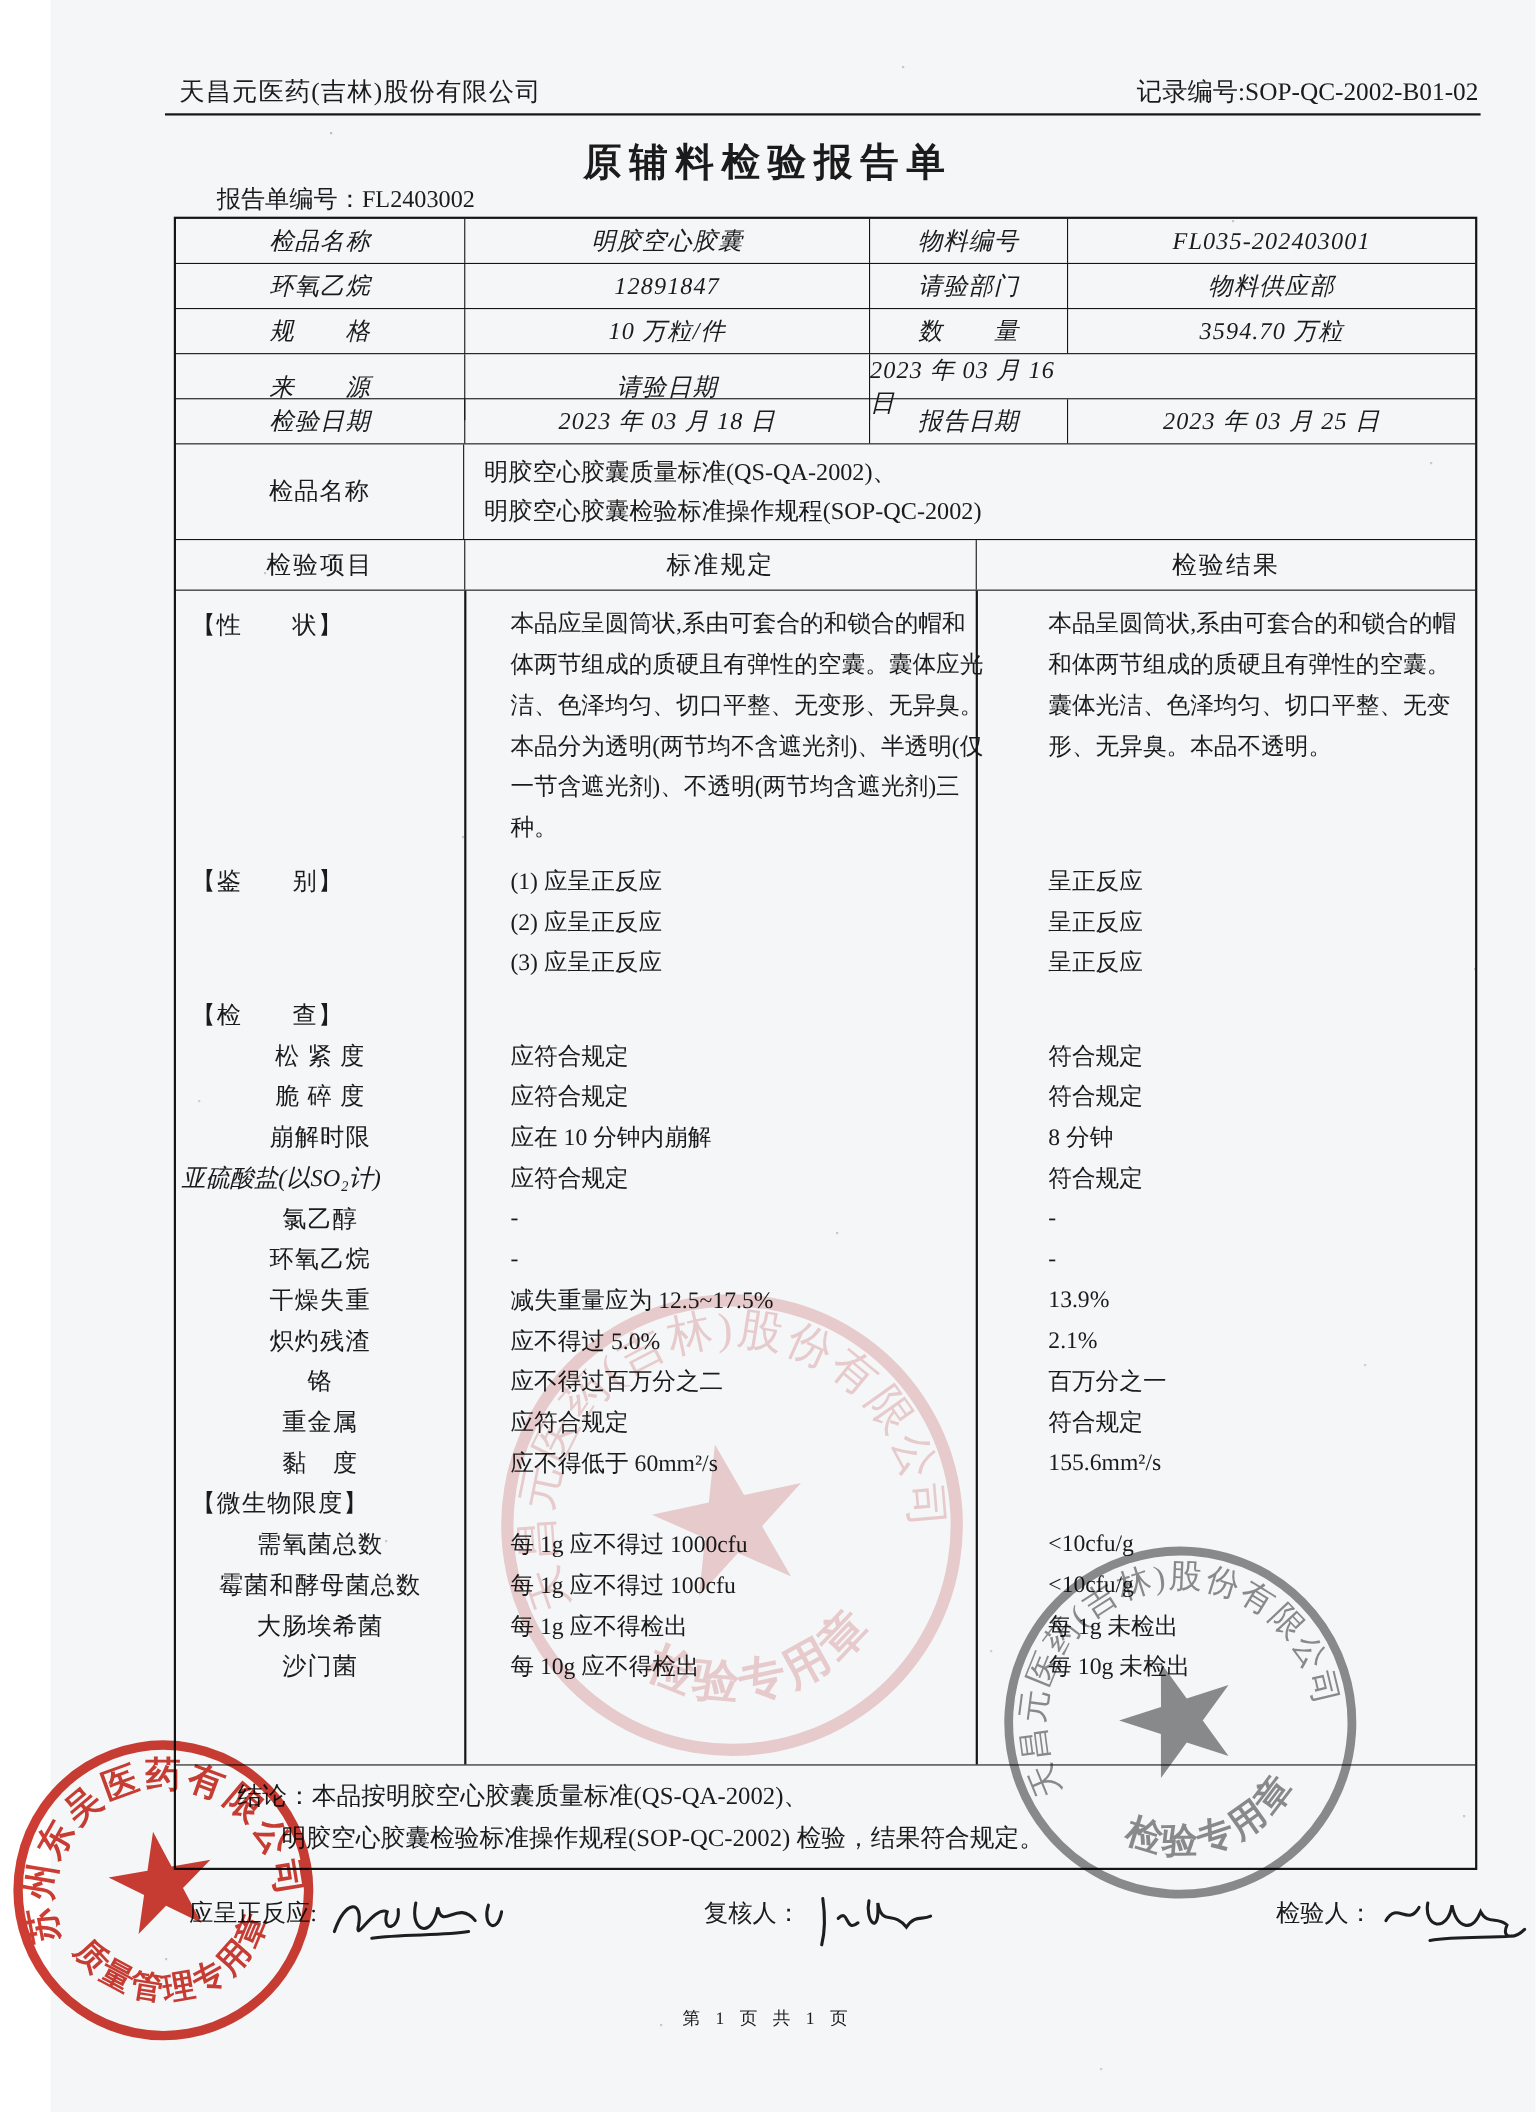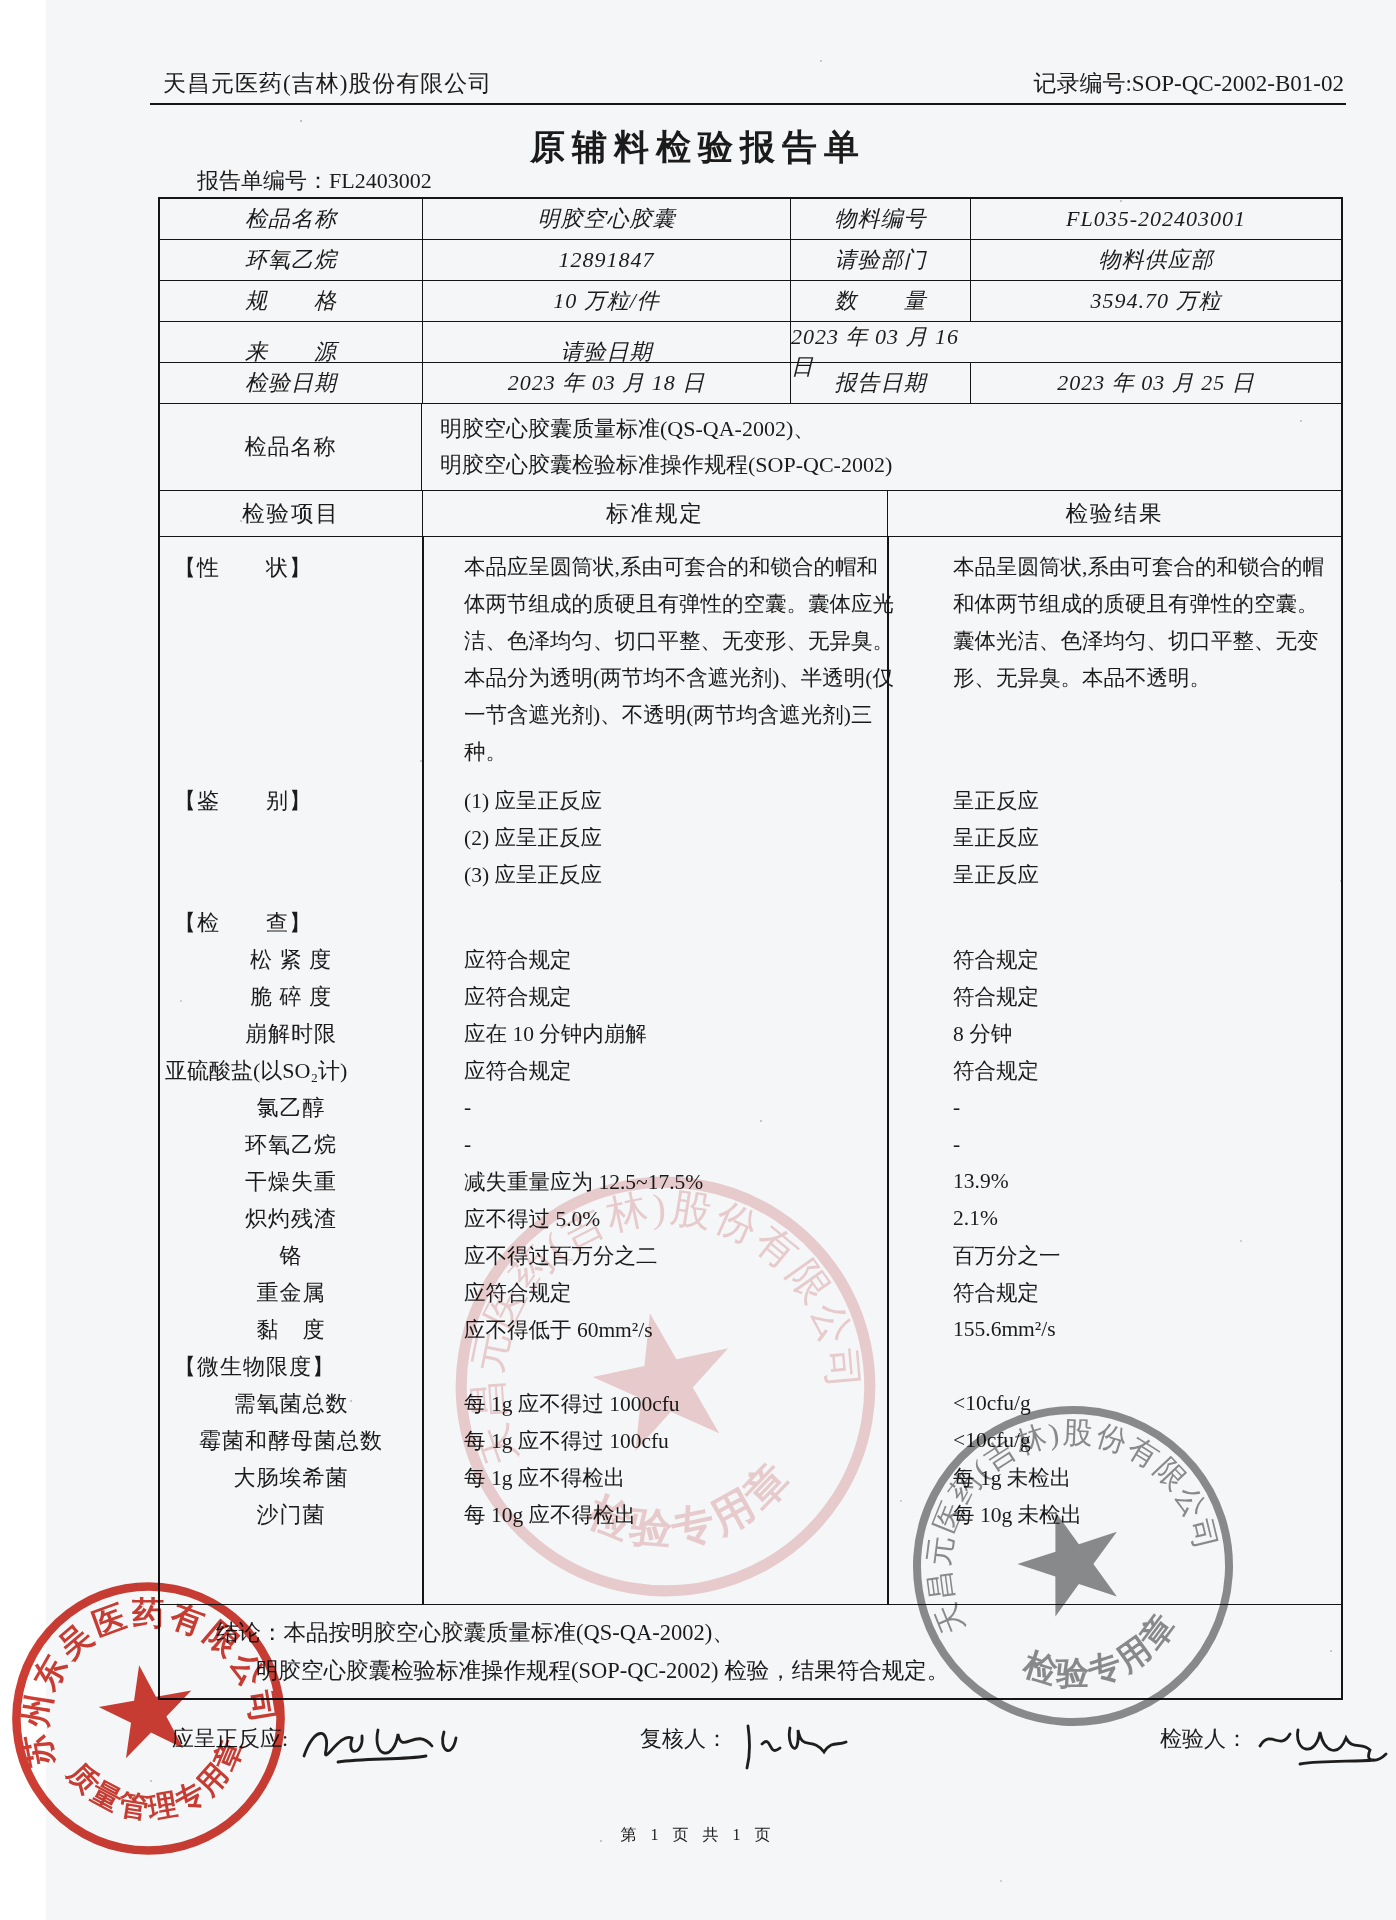--- a/index.html
+++ b/index.html
@@ -33,21 +33,21 @@
   .hrow{display:grid;grid-template-columns:262px 465px 1fr;height:45px;border-top:1.6px solid #151515;}
   .hrow>div{display:flex;align-items:center;justify-content:center;font-size:22.5px;letter-spacing:2px;border-left:1.6px solid #151515;box-sizing:border-box;}
   .hrow>div:first-child{border-left:none;}
   .bigrow{position:relative;height:1068px;border-top:1.6px solid #151515;box-sizing:border-box;padding-top:12px;}
   .vline{position:absolute;top:0;bottom:0;width:1.6px;background:#151515;}
   .vl1{left:262px;} .vl2{left:727px;}
   .rrow{display:grid;grid-template-columns:262px 465px 1fr;min-height:37px;align-items:center;gap:24px;}
   .rrow .c1{text-align:center;font-size:22px;letter-spacing:1px;}
   .rrow .c2,.rrow .c3{padding-left:18px;font-size:21.5px;box-sizing:border-box;}
   .rrow.section .c1{text-align:left;padding-left:14px;}
-  .rrow.wide .c1{text-align:left;padding-left:5px;letter-spacing:0;}
+  .rrow.wide .c1{text-align:left;padding-left:5px;letter-spacing:0;font-style:italic;}
   .rrow.block{align-items:start;}
   .rrow.block .c1{text-align:left;padding-left:14px;line-height:37px;}
   .rrow.block .c2,.rrow.block .c3{line-height:37px;padding-right:16px;}
   .rrow.gap{margin-top:11px;}
   .crow{border-top:1.6px solid #151515;height:94px;box-sizing:border-box;padding:9px 0 0 56px;font-size:22.5px;line-height:38px;}
   .crow .cline2{margin-left:40px;}
 
   .sigs{position:absolute;left:0;top:1716px;width:100%;height:70px;font-size:22px;}
   .sig-group{position:absolute;display:flex;align-items:flex-start;}
   .sig-label{white-space:nowrap;padding-top:8px;}

